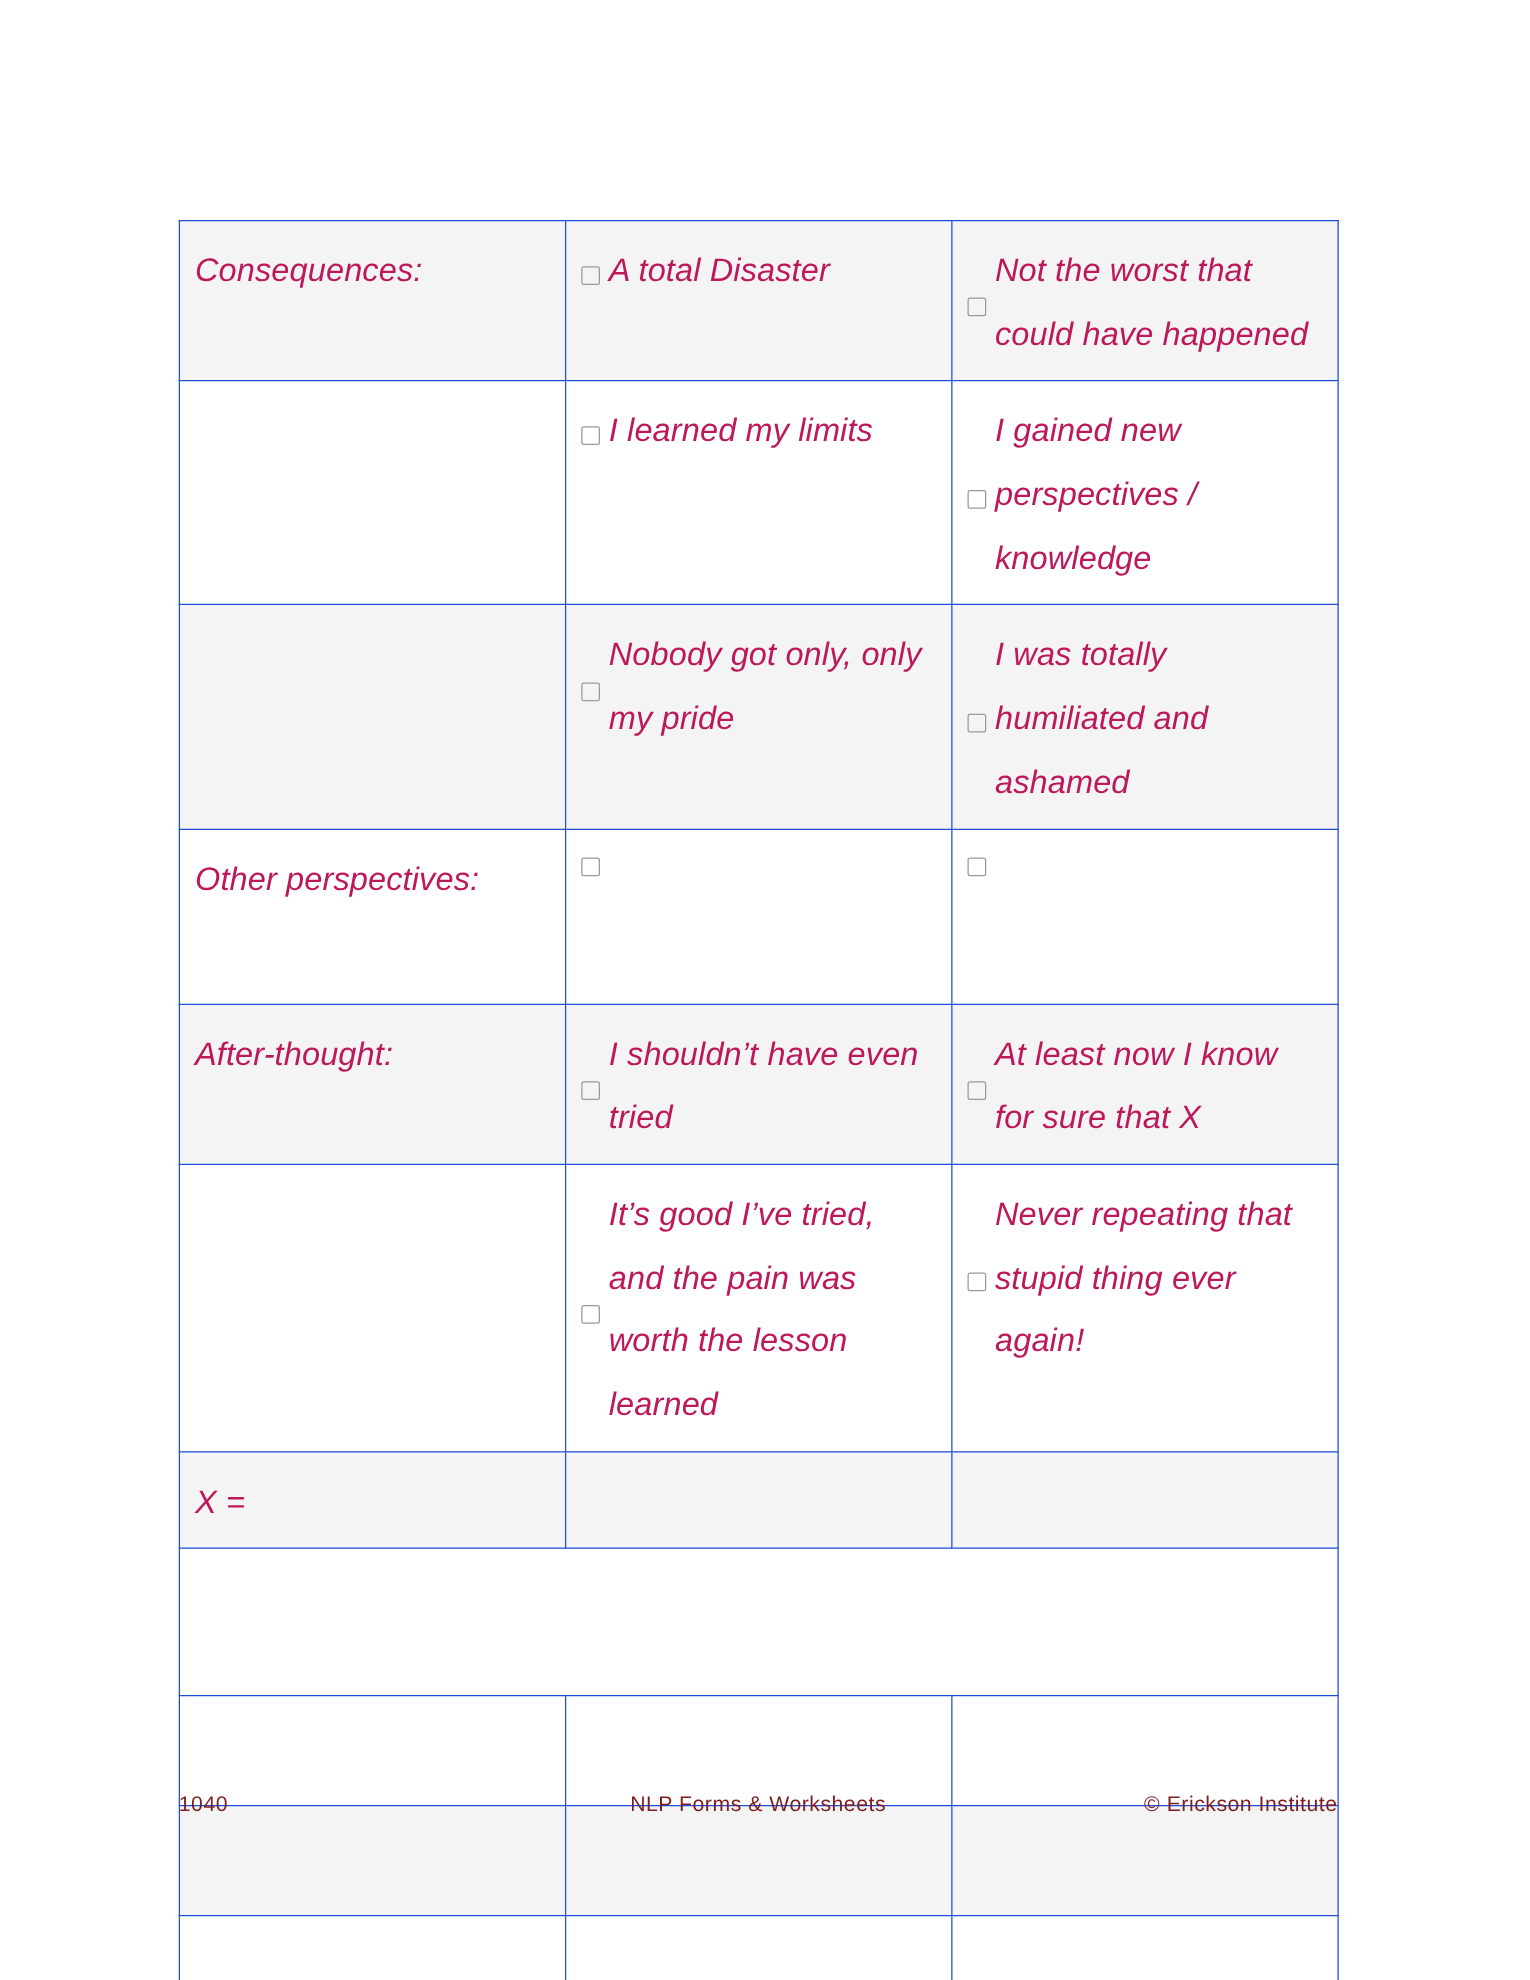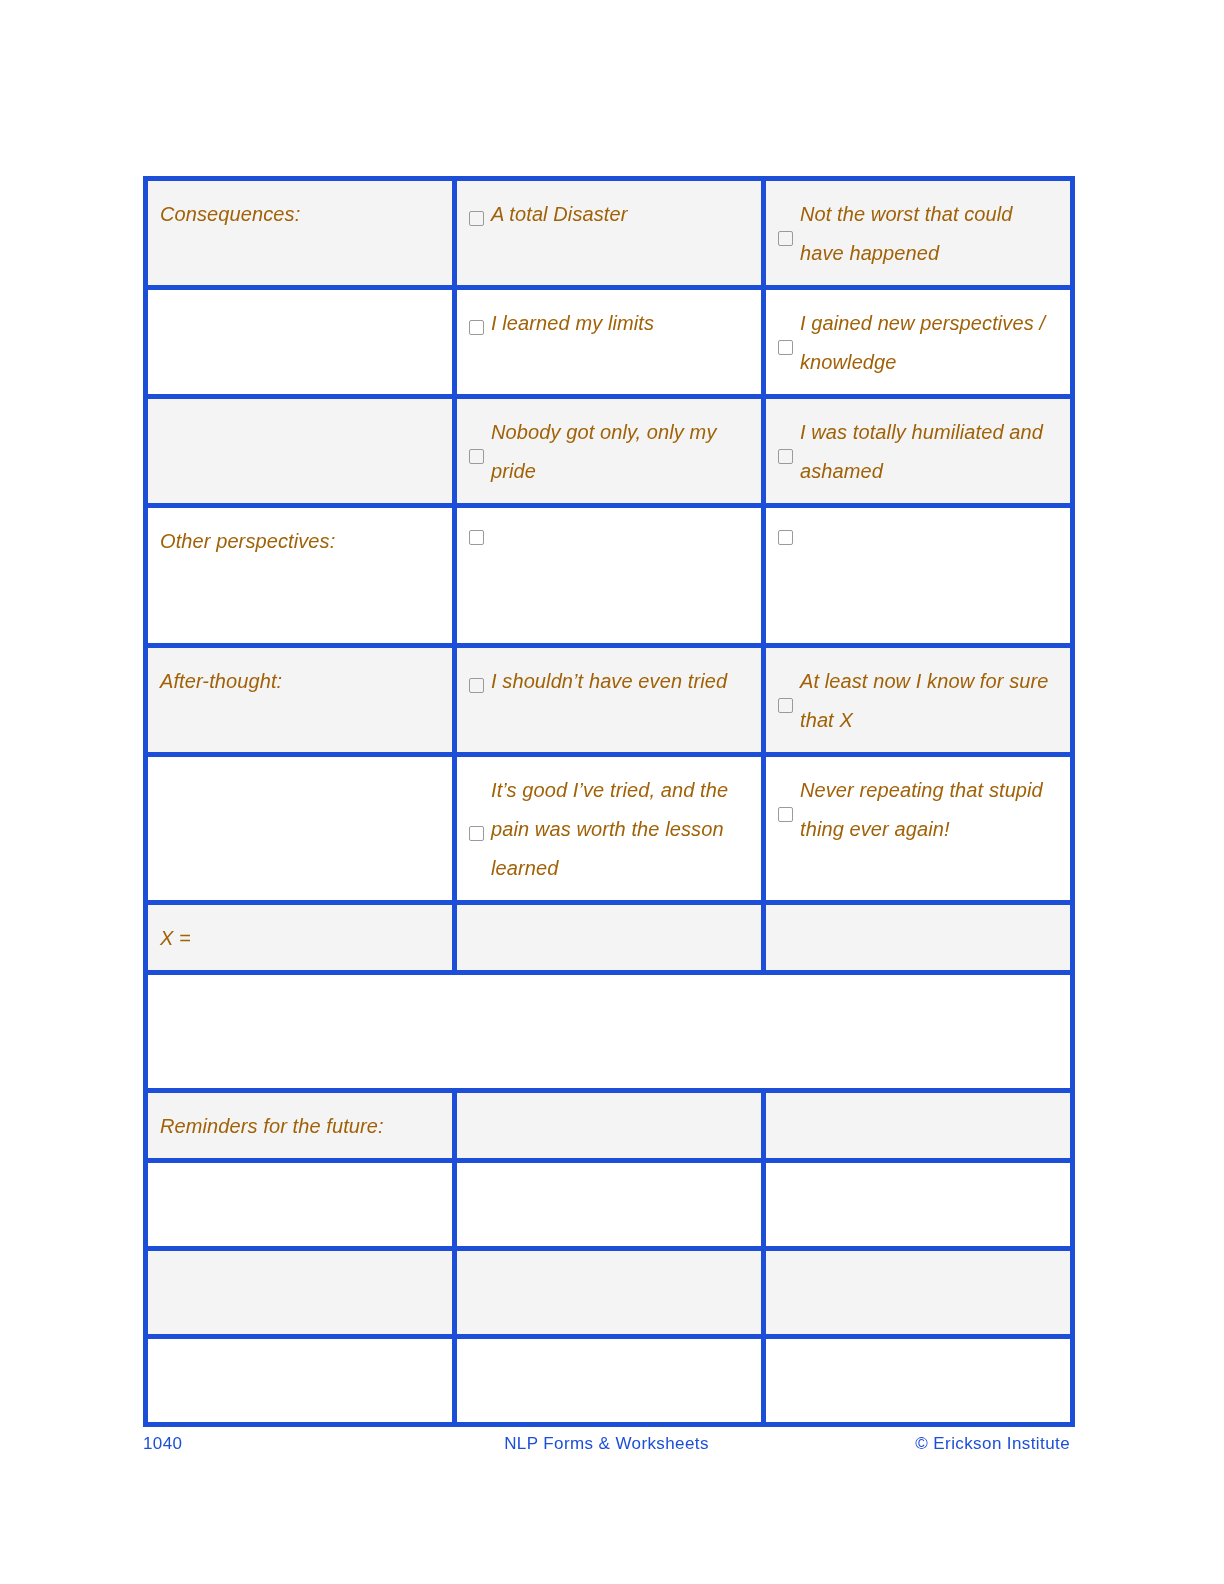--- a/index.html
+++ b/index.html
@@ -27,27 +27,27 @@
   .worksheet {
     position: absolute;
     left: 143px;
     top: 176px;
     width: 927px;
     border-collapse: collapse;
     table-layout: fixed;
   }
 
   .worksheet td {
-    border: 5px solid #1d4ed8;
+    border: 1px solid #1d4ed8;
     vertical-align: top;
     padding: 14px 14px 12px 12px;
     font-style: italic;
-    font-size: 20px;
+    font-size: 26px;
     line-height: 1.95;
-    color: #a16207;
+    color: #be185d;
     letter-spacing: 0.1px;
     background: #ffffff;
     box-sizing: border-box;
   }
 
   .worksheet tr.shaded td {
     background: #f4f4f4;
   }
 
   .col-label  { width: 309px; }
@@ -98,21 +98,21 @@
   
   .footer {
     position: absolute;
     left: 143px;
     top: 1434px;
     width: 927px;
     display: flex;
     align-items: center;
     justify-content: space-between;
     font-size: 17px;
-    color: #1d4ed8;
+    color: #7f1d1d;
     letter-spacing: 0.4px;
   }
   .footer-center {
     position: absolute;
     left: 0;
     right: 0;
     text-align: center;
     pointer-events: none;
   }
   .footer-left, .footer-right {
@@ -245,31 +245,20 @@
         </td>
         <td class="col-right">
           <span></span>
         </td>
       </tr>
 
       <tr class="r-blank">
         <td colspan="3"></td>
       </tr>
 
-      <tr class="shaded r-rem">
-        <td class="col-label label-cell">
-          <span>Reminders for the future:</span>
-        </td>
-        <td class="col-mid">
-          <span></span>
-        </td>
-        <td class="col-right">
-          <span></span>
-        </td>
-      </tr>
 
       <tr class="r-box">
         <td class="col-label">
           <span></span>
         </td>
         <td class="col-mid">
           <span></span>
         </td>
         <td class="col-right">
           <span></span>

